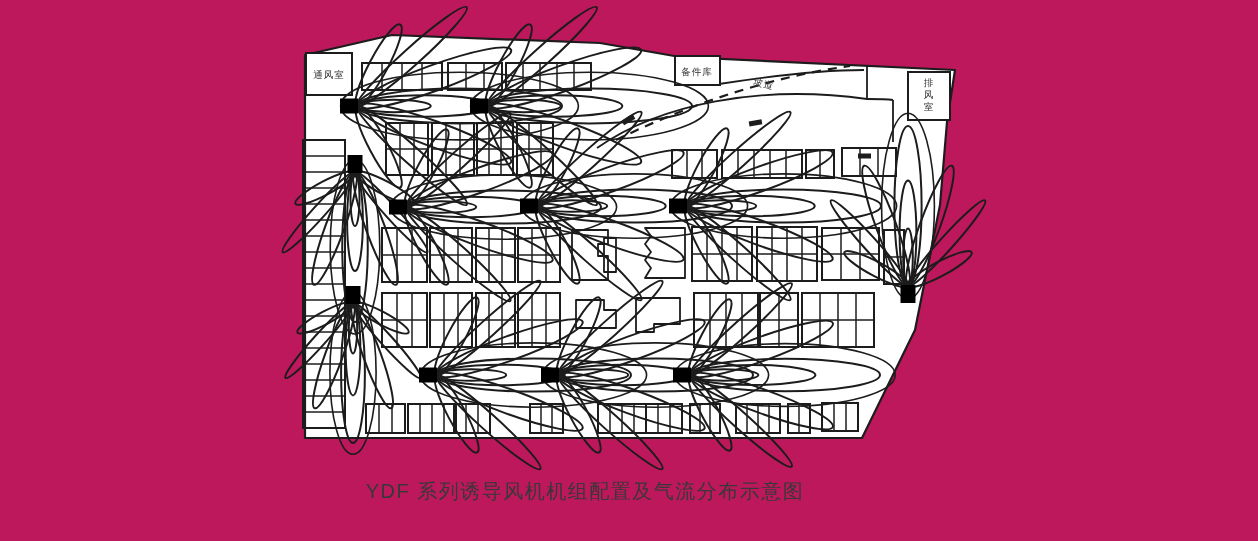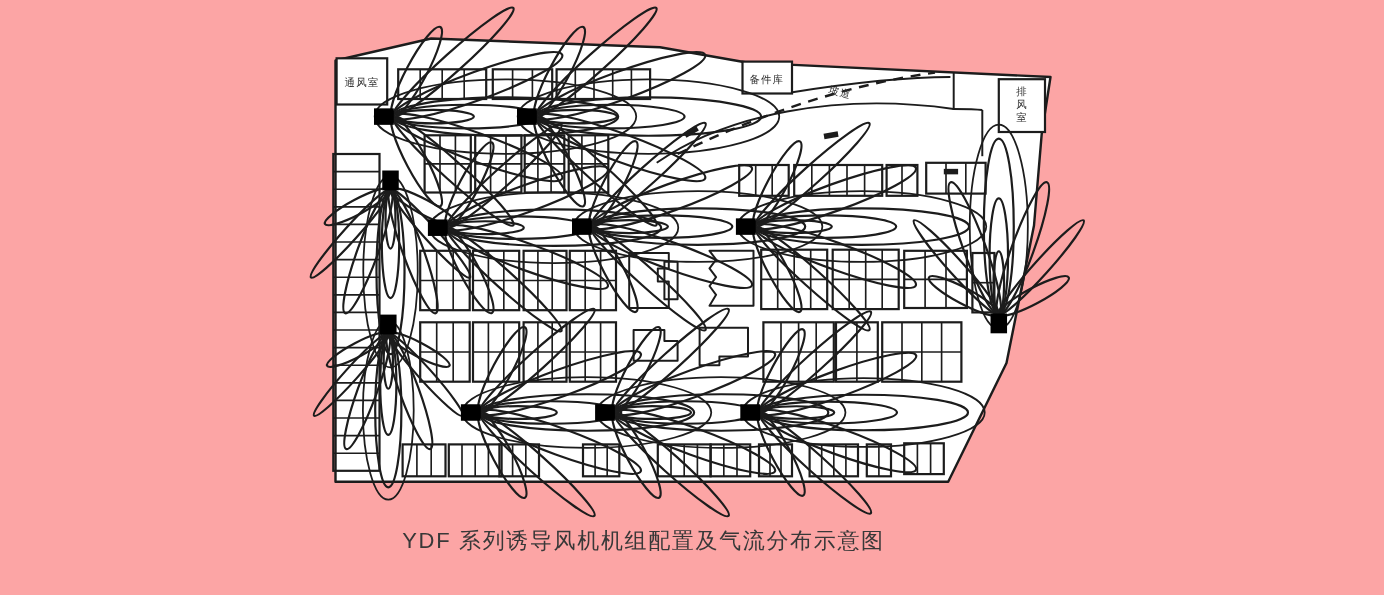--- a/index.html
+++ b/index.html
@@ -1,16 +1,16 @@
 <!DOCTYPE html>
 <html><head>
 <meta charset="utf-8">
 <style>
   html,body{margin:0;padding:0;background:#ffffff;}
-  .page{position:relative;width:1258px;height:541px;background:#fca5a5;overflow:hidden;
+  .page{position:relative;width:1258px;height:541px;background:#be185d;overflow:hidden;
         font-family:"Liberation Sans","DejaVu Sans",sans-serif;}
   svg{position:absolute;left:0;top:0;}
   text{font-family:"Liberation Sans","DejaVu Sans",sans-serif;fill:#2e2e2e;}
   .room-label{font-size:9.5px;letter-spacing:1px;}
   .caption{font-size:20px;letter-spacing:1.5px;fill:#383838;}
 </style>
 </head>
 <body>
 
 <div class="page">

